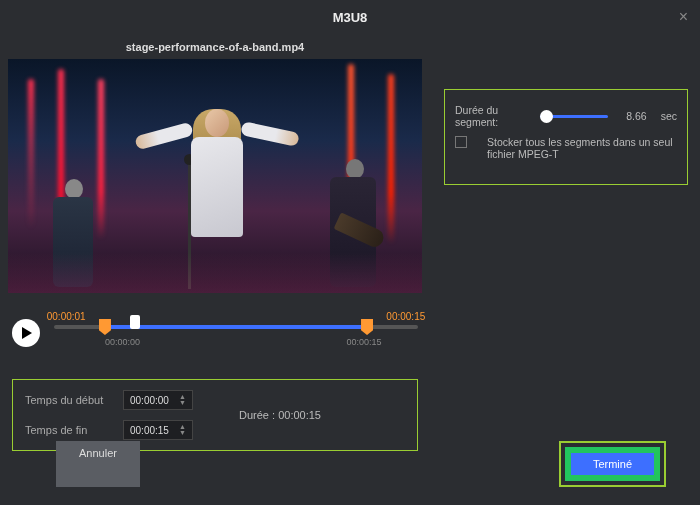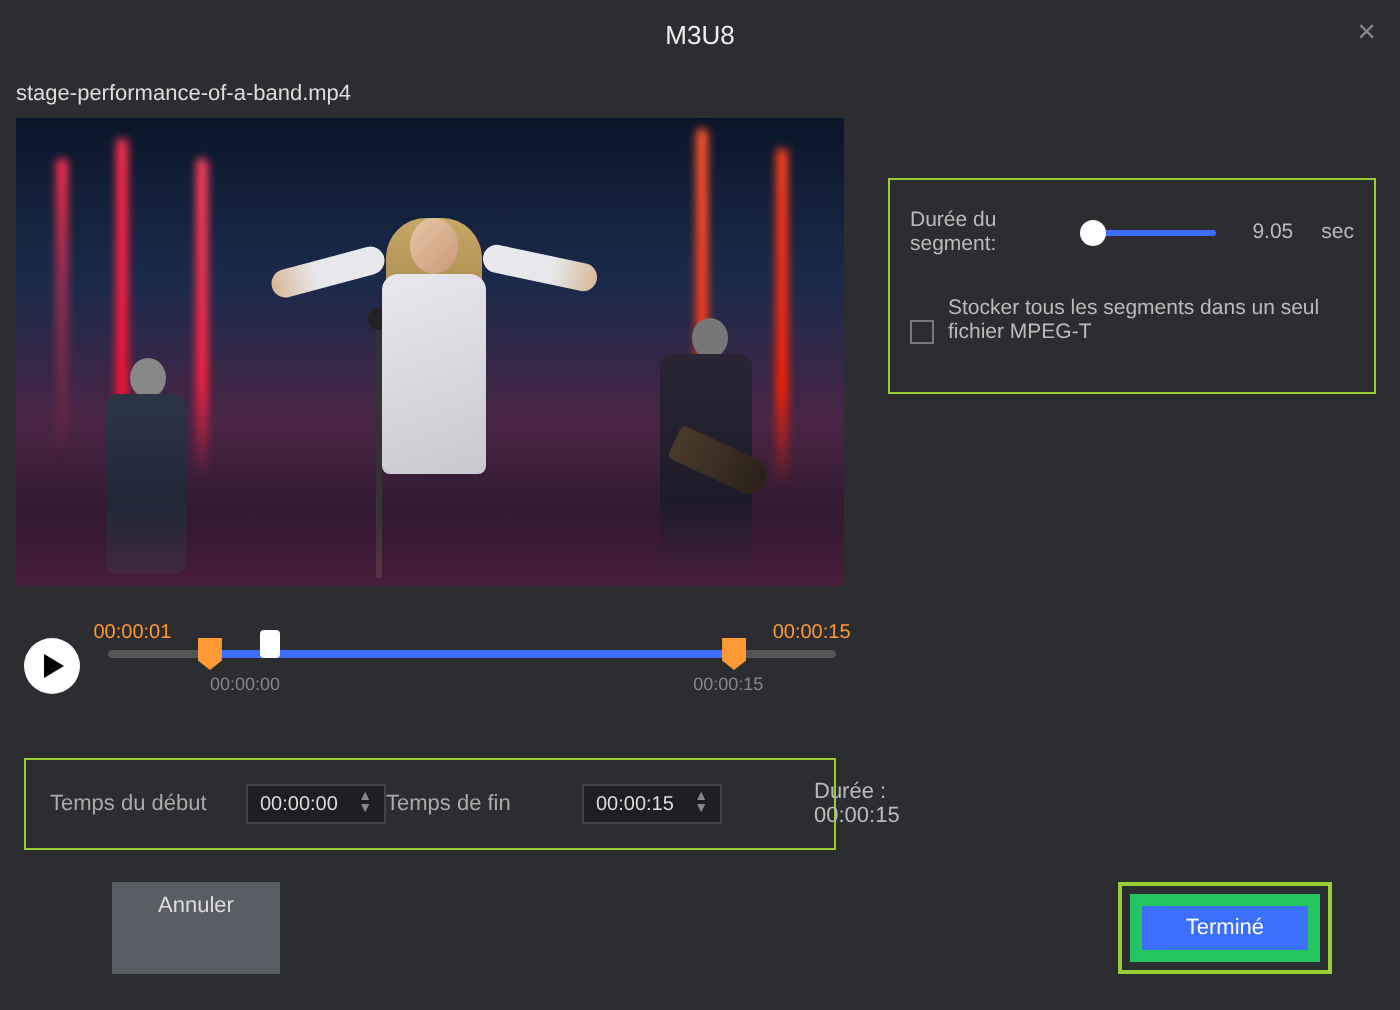--- a/index.html
+++ b/index.html
@@ -1,21 +1,21 @@
 <!DOCTYPE html>
 <html><head>
 <meta charset="utf-8">
 <style>
 *{margin:0;padding:0;box-sizing:border-box;font-family:-apple-system,BlinkMacSystemFont,"Segoe UI",Arial,sans-serif}
 body{background:#2b2d31;width:700px;height:505px;color:#ccc;position:relative;overflow:hidden}
-.dialog-title{text-align:center;padding:10px 0;font-size:13px;font-weight:400;color:#eee}
+.dialog-title{text-align:center;padding:10px 0;font-size:13px;font-weight:700;color:#eee}
 .close-btn{position:absolute;top:8px;right:12px;color:#888;font-size:16px;cursor:pointer}
 .main{display:flex;height:420px}
 .left-panel{width:430px;padding:0 8px}
-.filename{text-align:left;font-size:11px;color:#ddd;padding:6px 0;font-weight:400}
+.filename{text-align:center;font-size:11px;color:#ddd;padding:6px 0;font-weight:700}
 .video-preview{width:414px;height:234px;background:#000;position:relative;overflow:hidden}
 .stage{position:absolute;inset:0;background:linear-gradient(180deg,#0a1628 0%,#1a2a4a 35%,#4a2545 65%,#1a1020 100%)}
 .light{position:absolute;width:6px;border-radius:3px;filter:blur(2px)}
 .l1{left:50px;top:10px;height:180px;background:linear-gradient(180deg,#ff3050,#ff1030 70%,transparent)}
 .l2{left:90px;top:20px;height:160px;background:linear-gradient(180deg,#ff4060,#ff2040 70%,transparent)}
 .l3{left:340px;top:5px;height:190px;background:linear-gradient(180deg,#ff5530,#ff3010 70%,transparent)}
 .l4{left:380px;top:15px;height:170px;background:linear-gradient(180deg,#ff4020,#ff2000 70%,transparent)}
 .l5{left:20px;top:20px;height:150px;background:linear-gradient(180deg,#ff3050,transparent)}
 .singer{position:absolute;left:155px;top:50px;width:110px;height:180px}
 .singer-head{position:absolute;left:42px;top:0;width:24px;height:28px;border-radius:50%;background:linear-gradient(135deg,#e8c8a8,#c89878)}
@@ -43,32 +43,32 @@
 .handle{position:absolute;top:2px;width:12px;height:16px;background:#ff9933;clip-path:polygon(0 0,100% 0,100% 70%,50% 100%,0 70%)}
 .handle-l{left:calc(14% - 6px)}
 .handle-r{left:calc(86% - 6px)}
 .time-label{position:absolute;top:-6px;font-size:10px;color:#ff9933}
 .tl-start{left:-2%}
 .tl-end{right:-2%}
 .scale-label{position:absolute;top:20px;font-size:9px;color:#888}
 .sl-start{left:14%}
 .sl-end{right:10%}
 .highlight-box{border:1px solid #9acd32;padding:10px 12px;margin:6px 4px;display:flex;align-items:center;gap:14px}
-.time-inputs{display:flex;}
+.time-inputs{display:flex;flex-direction:column;gap:10px}
 .time-row{display:flex;align-items:center;gap:10px}
 .time-label-txt{font-size:11px;color:#aaa;width:88px}
 .time-input{background:#1e1f22;border:1px solid #444;color:#ddd;font-size:10px;padding:3px 6px;width:70px;display:flex;align-items:center;justify-content:space-between}
 .spinners{display:flex;flex-direction:column;margin-left:4px;font-size:7px;line-height:6px;color:#888}
 .duration-display{font-size:11px;color:#bbb;margin-left:32px}
 .right-panel{flex:1;padding:54px 14px 0 14px}
 .settings-box{border:1px solid #9acd32;padding:14px 10px;font-size:10.5px;color:#bbb}
-.segment-row{display:flex;align-items:center;gap:14px;margin-bottom:20px}
+.segment-row{display:flex;align-items:center;gap:14px;margin-bottom:8px}
 .slider-track{position:relative;width:92px;height:3px;background:#3d6fff;border-radius:2px;margin:0 4px}
 .slider-thumb{position:absolute;left:0;top:-5px;width:13px;height:13px;border-radius:50%;background:#fff}
-.check-row{display:flex;align-items:flex-end;gap:7px;margin-bottom:10px;font-size:10.5px}
+.check-row{display:flex;align-items:flex-start;gap:20px;margin-bottom:10px;font-size:10.5px}
 .checkbox{width:12px;height:12px;border:1px solid #777;background:transparent;flex-shrink:0}
 .footer{display:flex;justify-content:space-between;padding:0 28px;position:absolute;bottom:18px;left:0;right:0}
 .btn{padding:5px 22px;font-size:11px;border-radius:0;cursor:pointer;border:1px solid transparent}
 .btn-cancel{background:#5a5d63;color:#ddd;margin-left:28px}
 .btn-done{background:#3d6fff;color:#fff;border:6px solid #22c55e}
 .done-highlight{border:2px solid #9acd32;padding:4px;margin-right:6px}
 </style>
 </head>
 <body>
 
@@ -147,21 +147,21 @@
     </div>
   </div>
 
   <div class="right-panel">
     <div class="settings-box">
       <div class="segment-row">
         <span>Durée du segment:</span>
         <div class="slider-track">
           <div class="slider-thumb"></div>
         </div>
-        <span>9.05</span>
+        <span>8.66</span>
         <span>sec</span>
       </div>
       <div class="check-row">
         <div class="checkbox"></div>
         <span>Stocker tous les segments dans un seul fichier MPEG-T</span>
       </div>
     </div>
   </div>
 </div>
 

